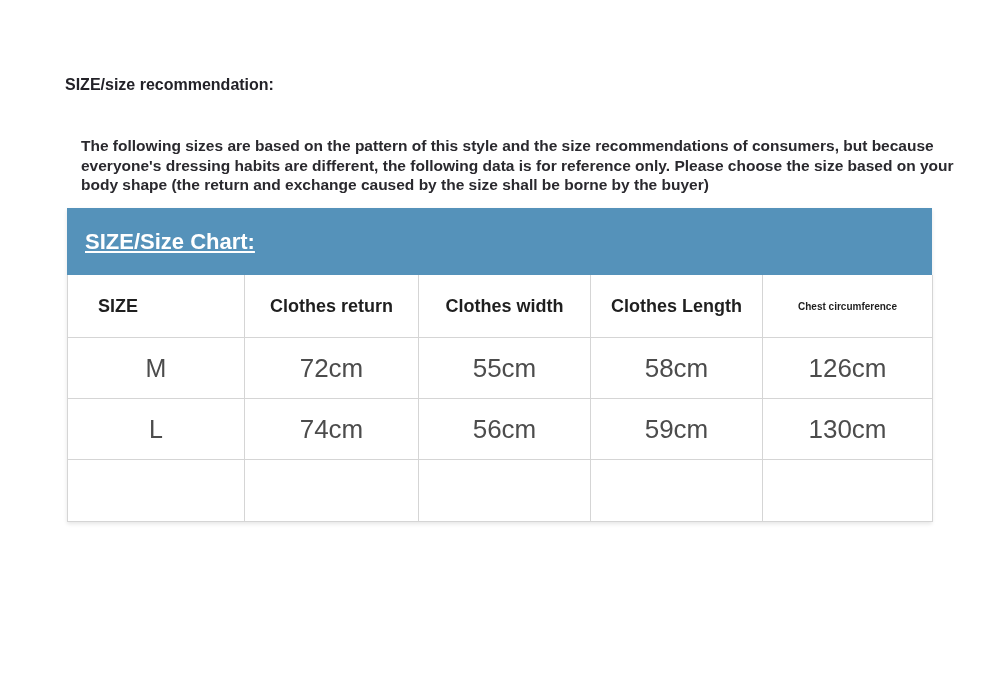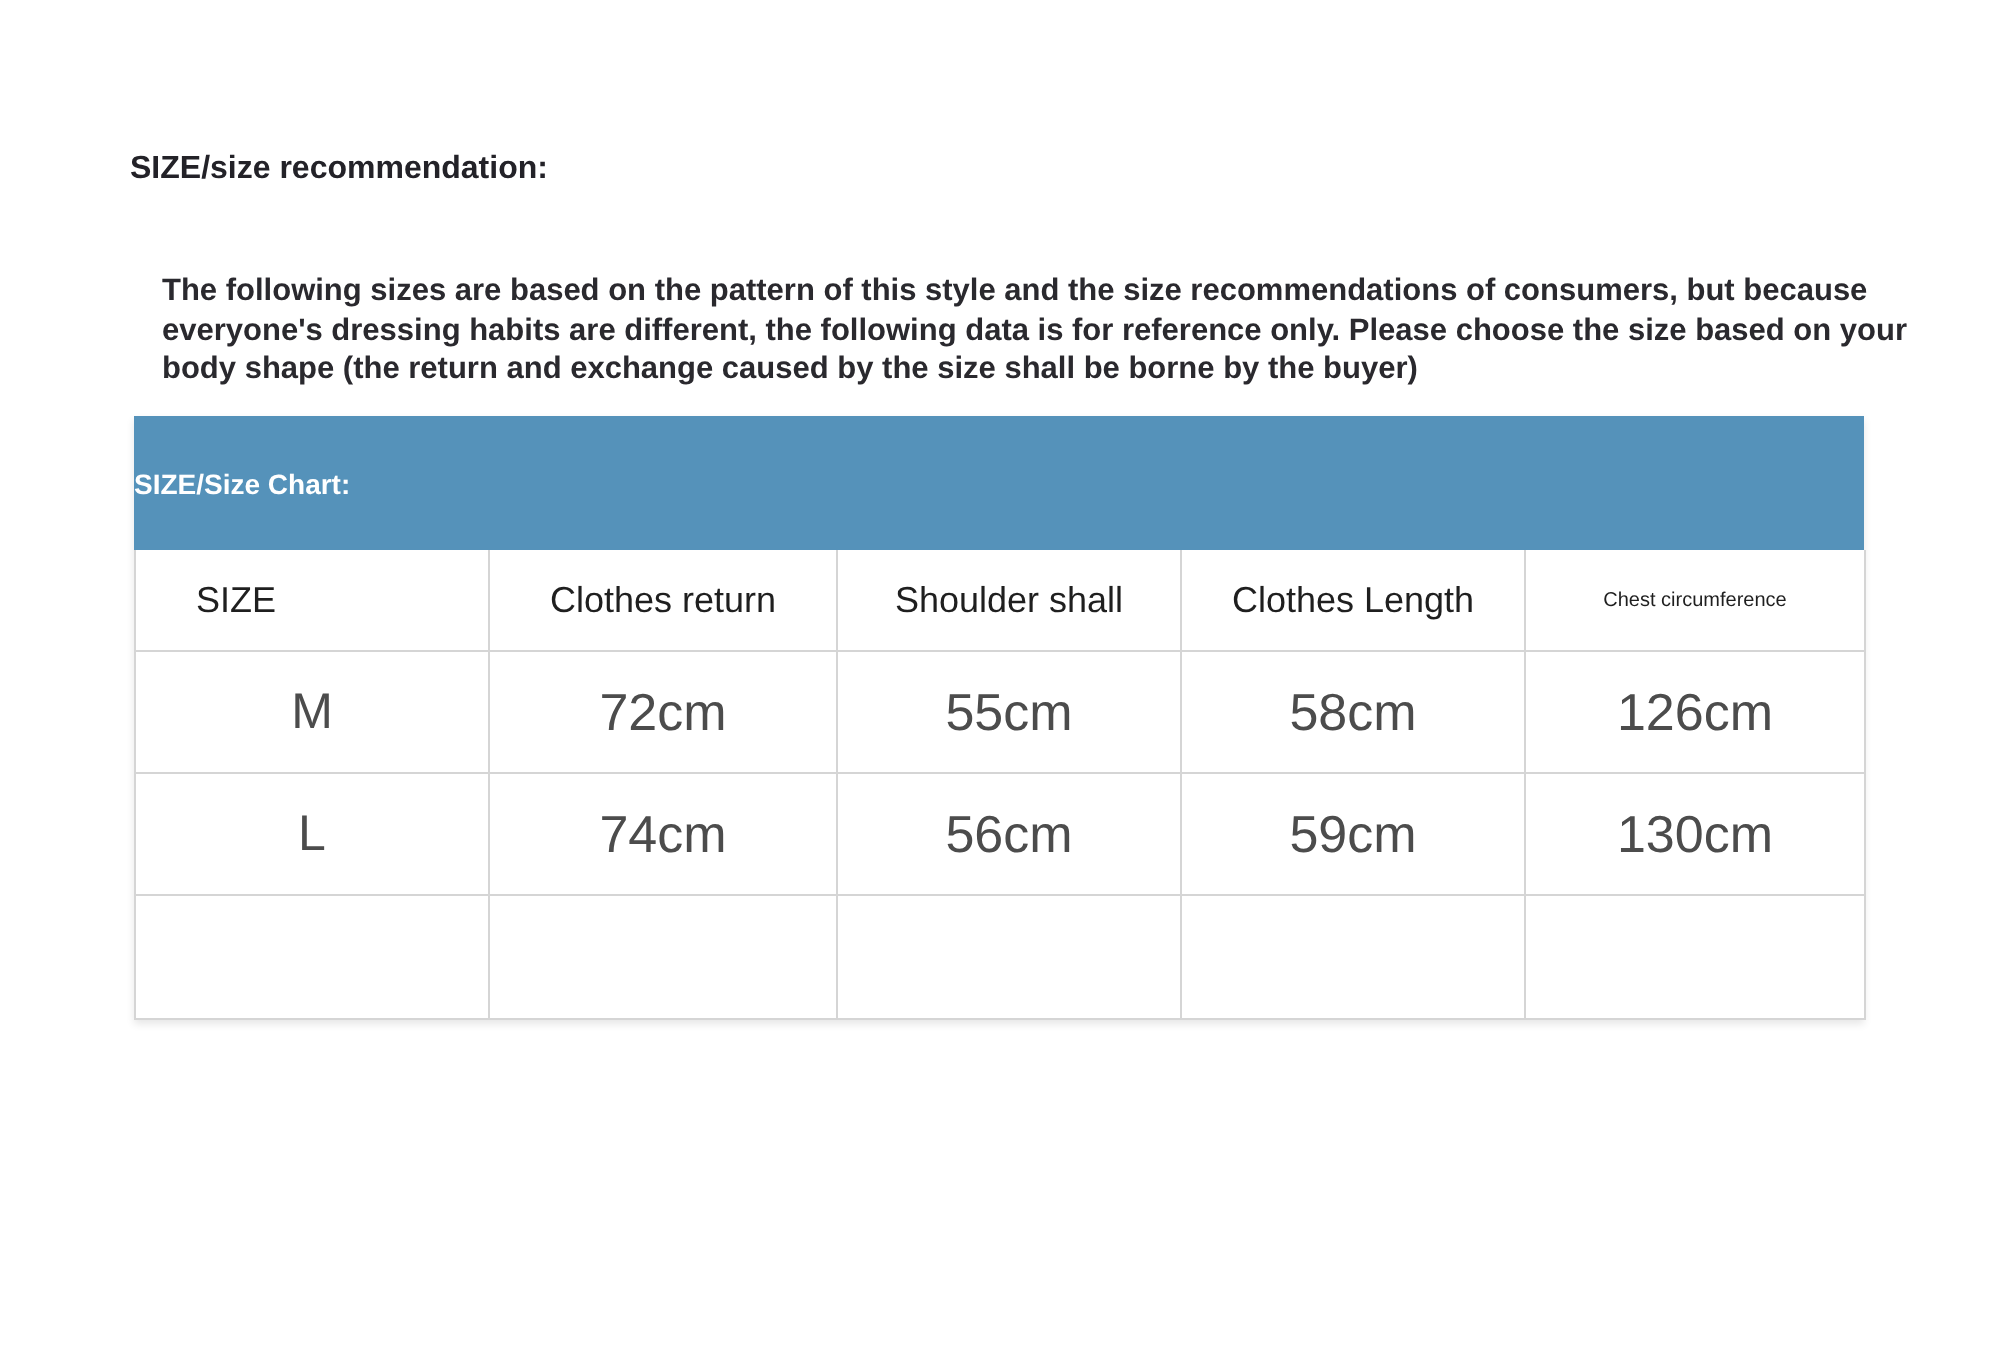--- a/index.html
+++ b/index.html
@@ -42,42 +42,44 @@
     width: 865px;
     box-shadow: 0 2px 4px rgba(0,0,0,0.10);
   }
   .size-chart-banner {
     height: 67px;
     display: flex;
     align-items: center;
     background: #5592ba; 
   }
   .size-chart-banner .banner-title {
-    font-size: 14px;
+    padding-left: 18px;
+    font-size: 22px;
     font-weight: 700;
     color: #ffffff;
+    text-decoration: underline;
   }
   table.size-table {
     width: 865px;
     border-collapse: collapse;
     table-layout: fixed;
     background: #ffffff;
   }
   .size-table th,
   .size-table td {
     border: 1px solid #d5d5d5;
     padding: 0;
     overflow: hidden;
     white-space: nowrap;
   }
   .size-table thead th {
     border-top: none;
-    height: 50px;
+    height: 62px;
     font-size: 18px;
-    font-weight: 400;
+    font-weight: 700;
     color: #1f1f1f;
     text-align: center;
     vertical-align: middle;
   }
   .size-table thead th.col-size {
     text-align: left;
     padding-left: 30px;
   }
   .size-table thead th.col-chest {
     font-size: 10px;
@@ -115,21 +117,21 @@
       <col style="width:177px">
       <col style="width:174px">
       <col style="width:172px">
       <col style="width:172px">
       <col style="width:170px">
     </colgroup>
     <thead>
       <tr>
         <th class="col-size">SIZE</th>
         <th>Clothes return</th>
-        <th>Shoulder shall</th>
+        <th>Clothes width</th>
         <th>Clothes Length</th>
         <th class="col-chest">Chest circumference</th>
       </tr>
     </thead>
     <tbody>
       <tr>
         <td class="cell-size">M</td>
         <td>72cm</td>
         <td>55cm</td>
         <td>58cm</td>

